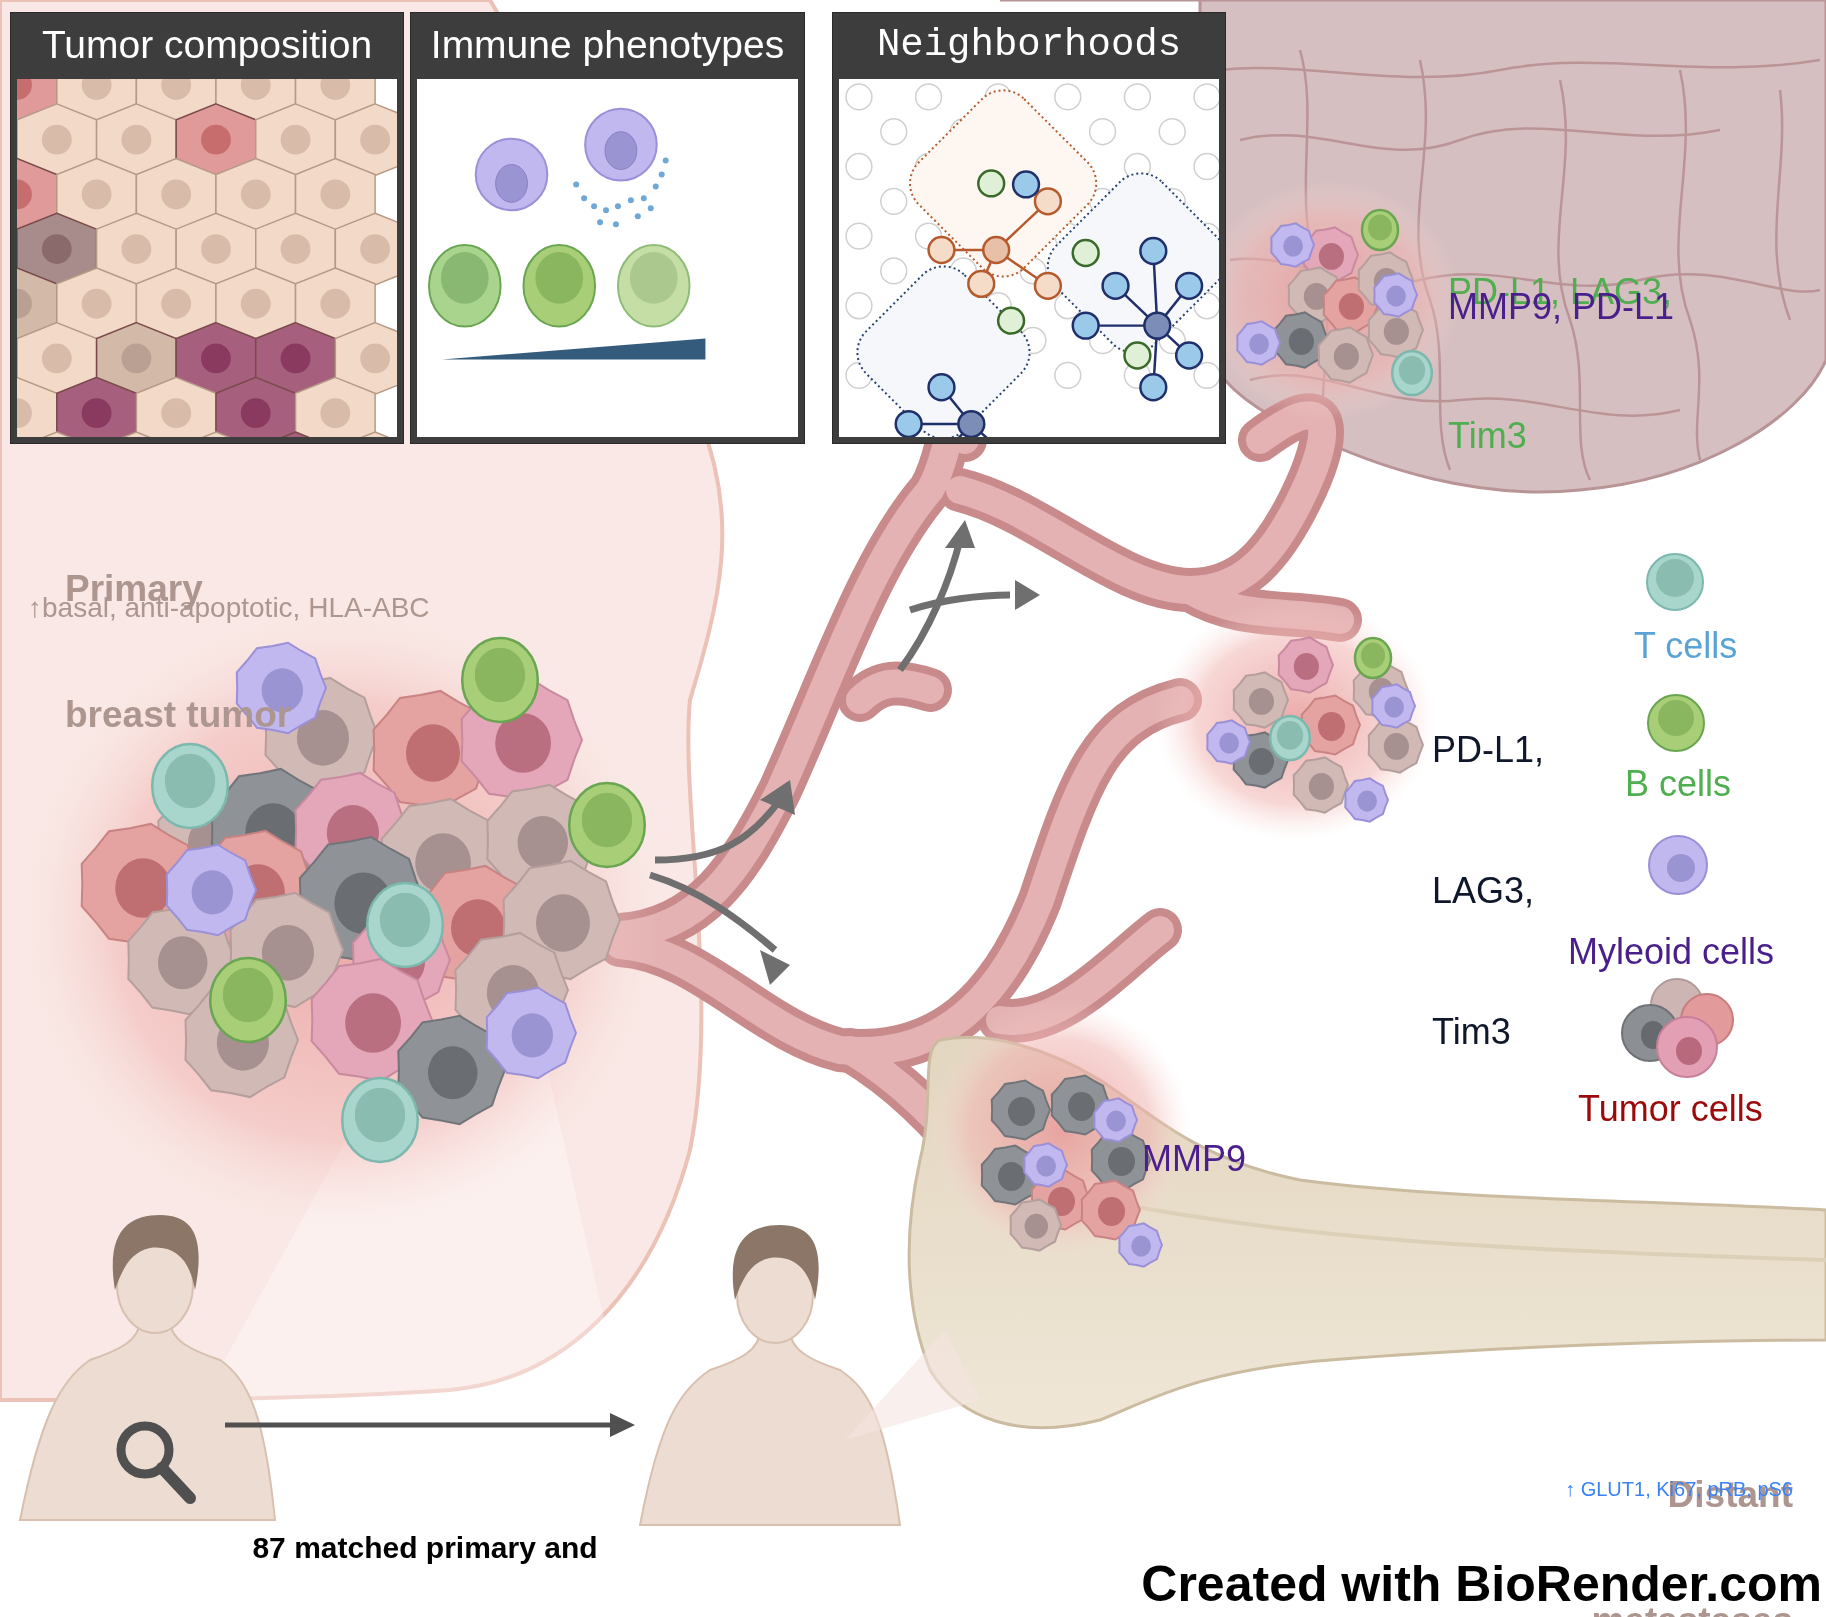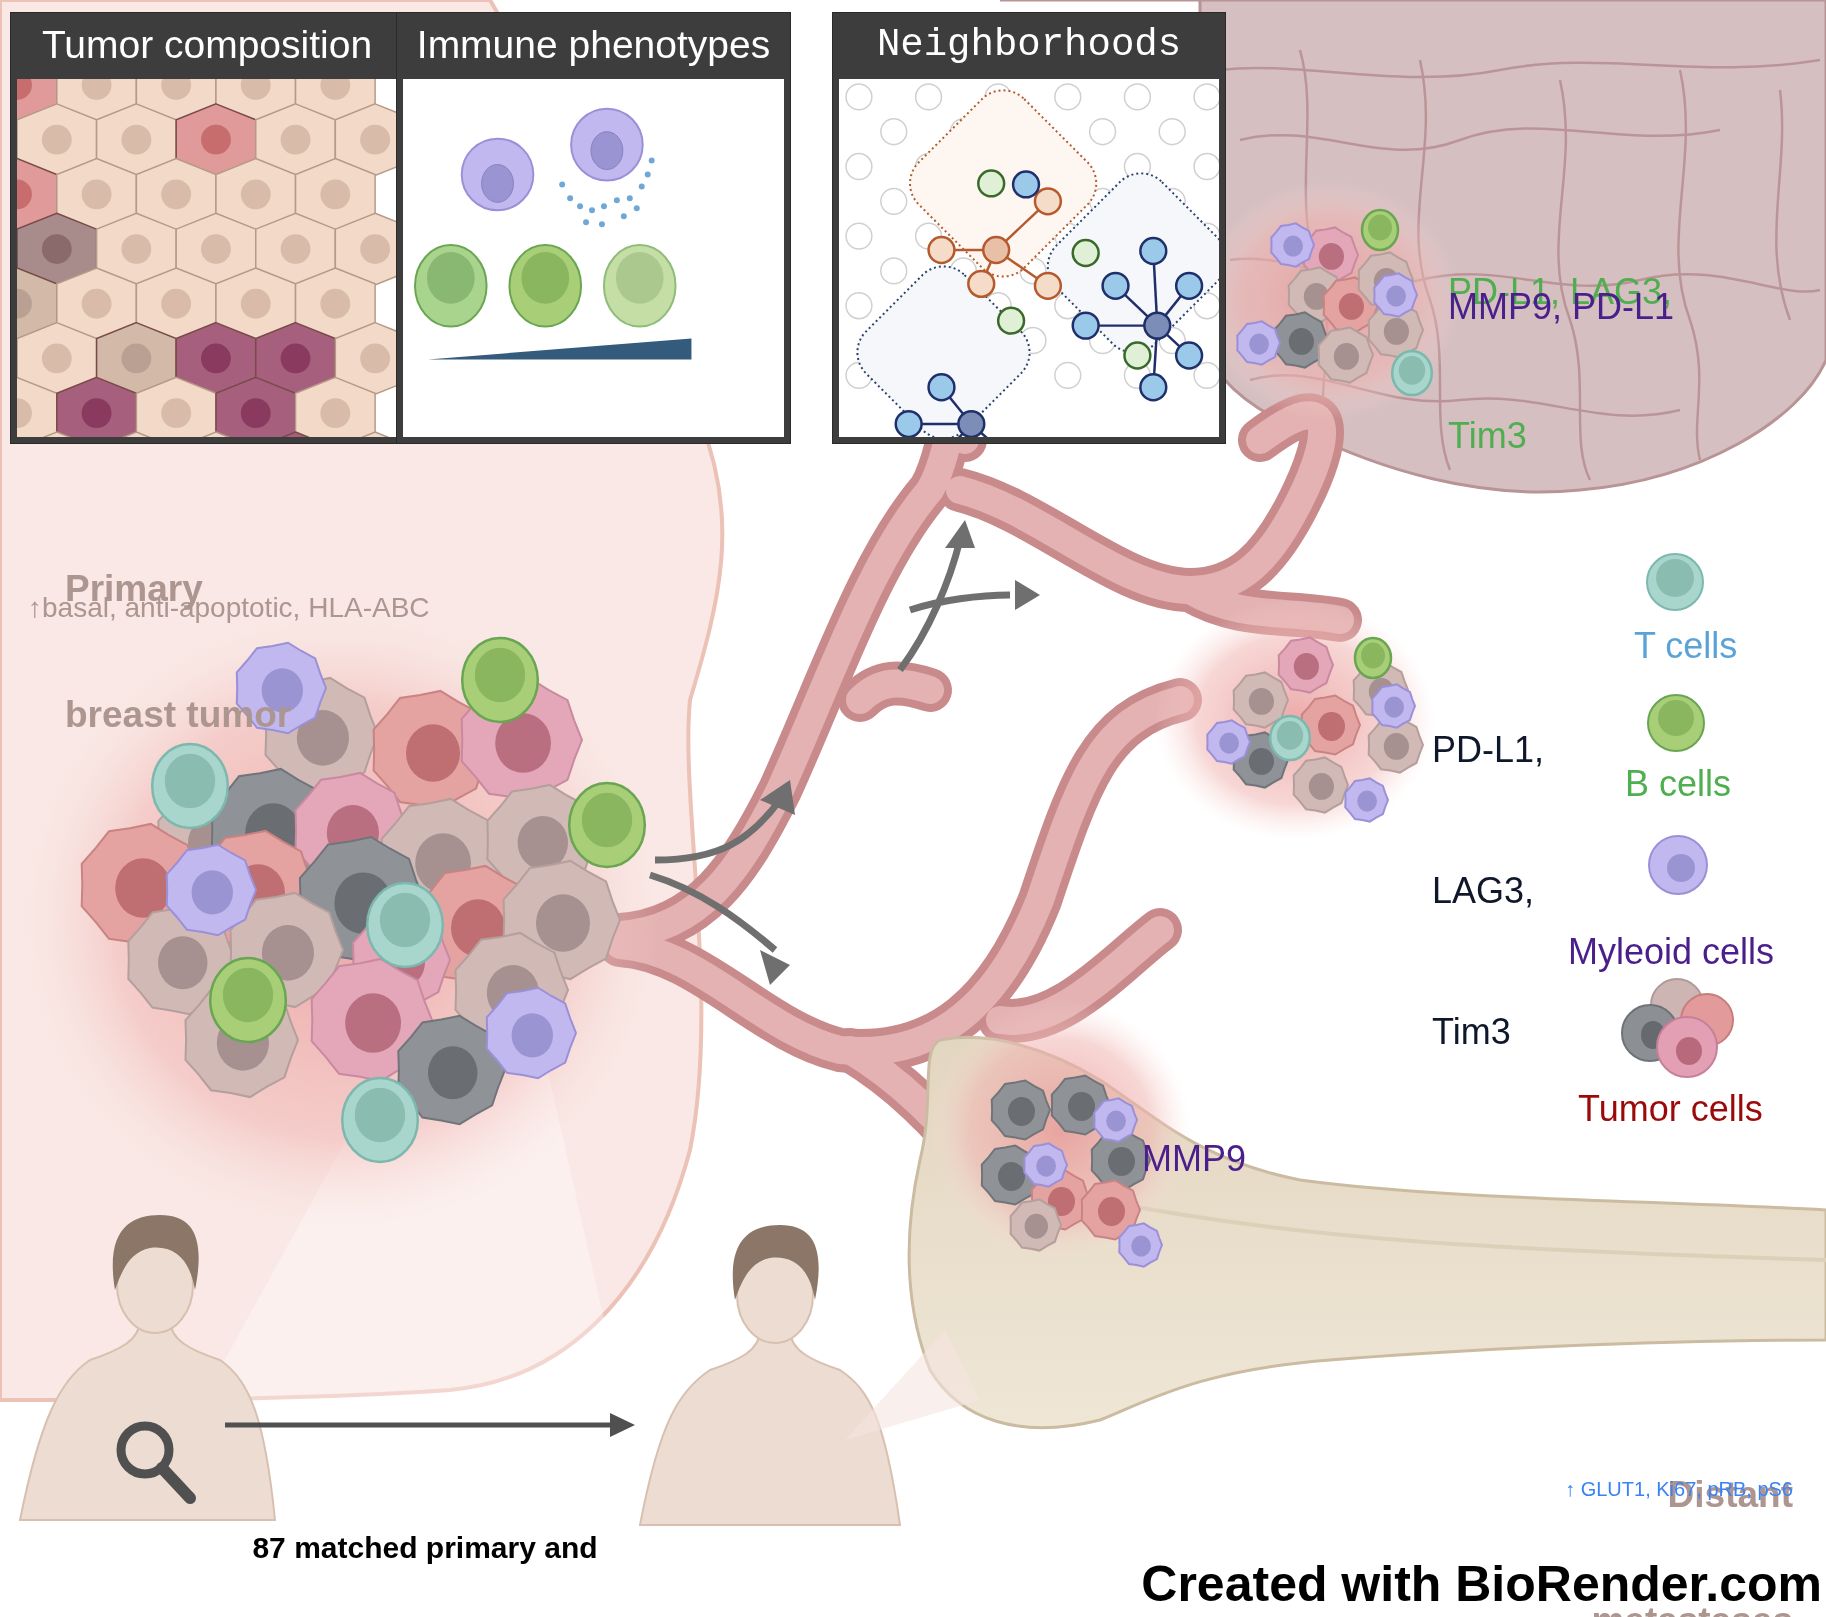--- a/index.html
+++ b/index.html
@@ -527,21 +527,21 @@
           <polygon points="280,355 320,371 320,411 280,427 240,411 240,371" fill="#a65f7d" stroke="#7a4a4a" stroke-width="1.5"></polygon>
           <circle cx="280" cy="391" r="15" fill="#8b3a5f"></circle>
         </g>
         <g>
           <polygon points="360,355 400,371 400,411 360,427 320,411 320,371" fill="#f2d9c8" stroke="#b69a86" stroke-width="1.5"></polygon>
           <circle cx="360" cy="391" r="15" fill="#d8bba8"></circle>
         </g>
       </svg>
   </div>
 </div>
-<div class="panel" style="left:396px;width:395px;">
+<div class="panel" style="left:410px;width:395px;">
   <div class="ptitle">Immune phenotypes</div>
   <div class="pbody">
     <svg viewBox="0 0 383 360">
       <g>
         <circle cx="95" cy="96" r="36" fill="#c0b8ef" stroke="#9b90d8" stroke-width="2"></circle>
         <ellipse cx="95" cy="105" rx="16" ry="19" fill="#9b94d3" stroke="#8780c0"></ellipse>
       </g>
       <g>
         <circle cx="205" cy="66" r="36" fill="#c0b8ef" stroke="#9b90d8" stroke-width="2"></circle>
         <ellipse cx="205" cy="72" rx="16" ry="19" fill="#9b94d3" stroke="#8780c0"></ellipse>

